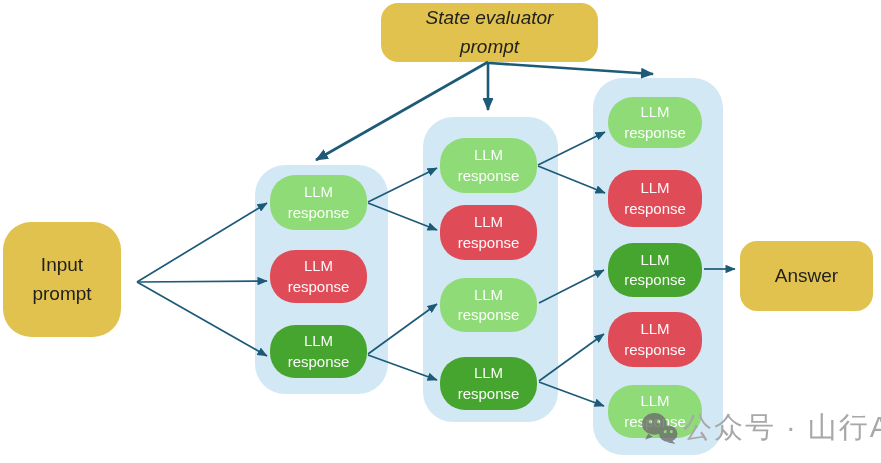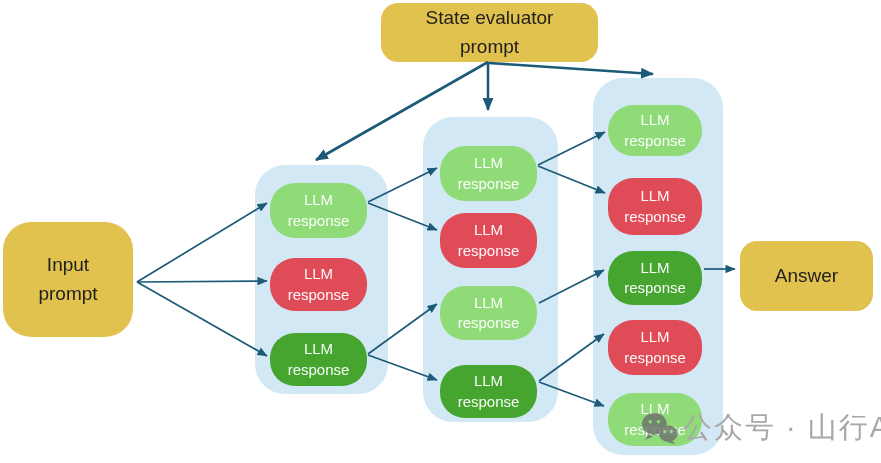--- a/index.html
+++ b/index.html
@@ -12,21 +12,21 @@
     display:flex;align-items:center;justify-content:center;text-align:center;
     color:#1f1f1f;font-size:19px;line-height:1.5;z-index:2;
   }
   .prompt-node .lbl{display:block;}
   .thought-container{
     position:absolute;background:#D3E8F5;border-radius:30px;z-index:1;
   }
   .box{
     position:absolute;width:97px;border-radius:25px;
     display:flex;align-items:center;justify-content:center;text-align:center;
-    color:rgba(255,255,255,0.96);font-size:15px;line-height:1.35;z-index:2;margin-top:8px;
+    color:rgba(255,255,255,0.96);font-size:15px;line-height:1.35;z-index:2;
   }
   .box .lbl{display:block;width:80px;}
   .light-green{background:#8EDB77;}
   .red{background:#E04B58;}
   .dark-green{background:#46A52F;}
   svg.arrows{position:absolute;left:0;top:0;z-index:4;pointer-events:none;}
   .a{stroke:#1D5A77;stroke-width:1.7;}
   .b{stroke:#1D5A77;stroke-width:2.6;}
   .watermark{
     position:absolute;left:641px;top:408px;z-index:6;
@@ -34,24 +34,24 @@
     color:#A8A8A8;font-size:29px;letter-spacing:2px;white-space:nowrap;
   }
   .watermark svg{opacity:0.8;}
 </style>
 </head>
 <body>
 
 <div class="stage">
 
   <div class="prompt-node" style="left:381px;top:3px;width:217px;height:59px;">
-    <span class="lbl" style="width:160px;">State evaluator prompt</span>
+    <span class="lbl" style="width:160px;font-style:italic;">State evaluator prompt</span>
   </div>
 
-  <div class="prompt-node" style="left:3px;top:222px;width:130px;height:115px;border-radius:28px;">
+  <div class="prompt-node" style="left:3px;top:222px;width:118px;height:115px;border-radius:28px;">
     <span class="lbl" style="width:90px;">Input prompt</span>
   </div>
 
   <div class="prompt-node" style="left:740px;top:241px;width:133px;height:70px;">
     <span class="lbl">Answer</span>
   </div>
 
   <div class="thought-container" style="left:255px;top:165px;width:133px;height:229px;">
     <div class="box light-green" style="left:15px;top:10px;height:55px;">
       <span class="lbl">LLM response</span>

